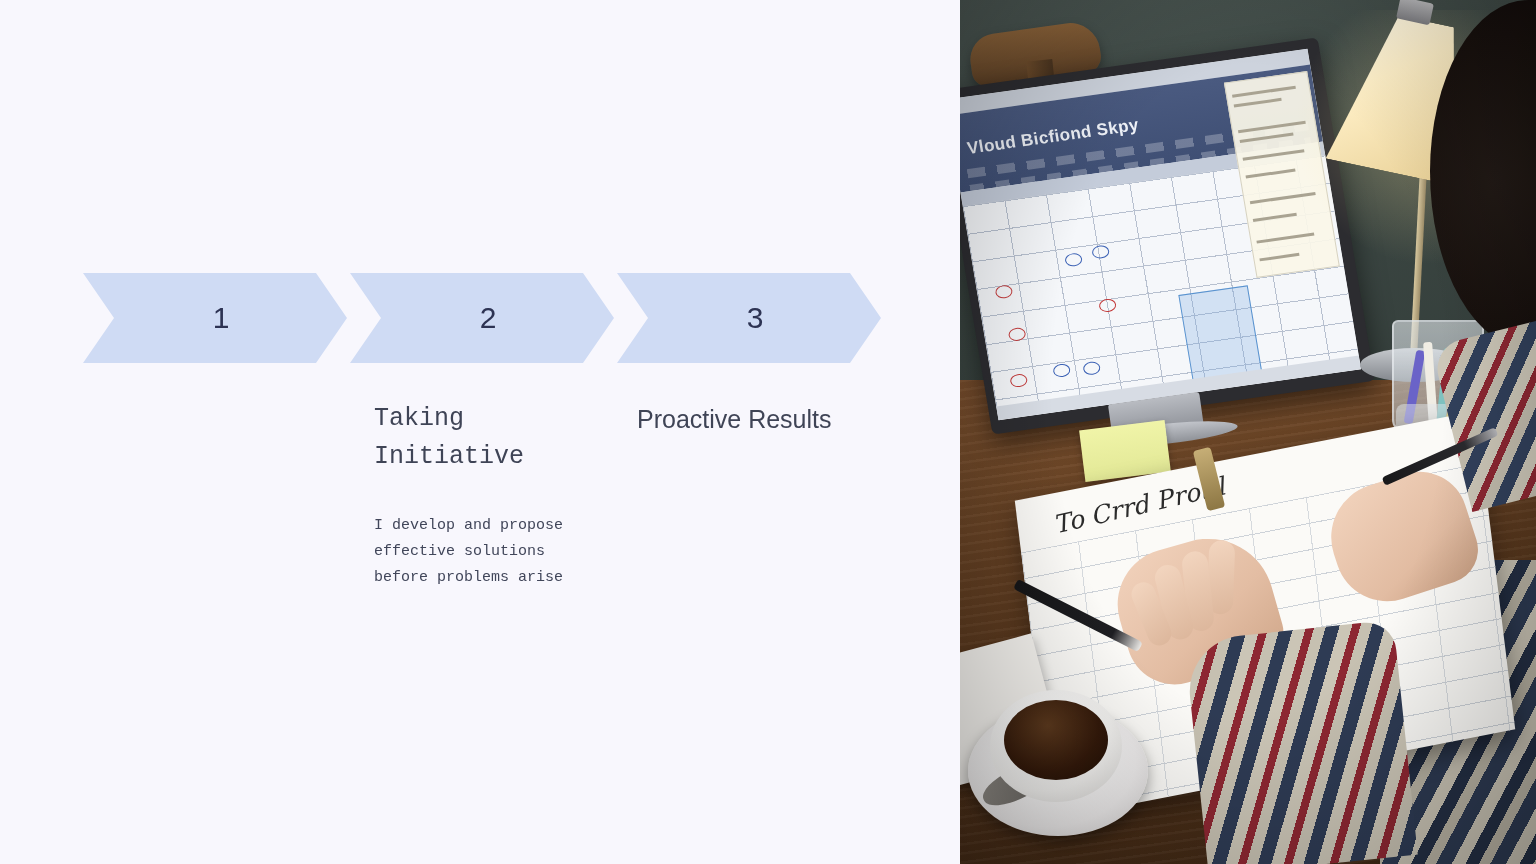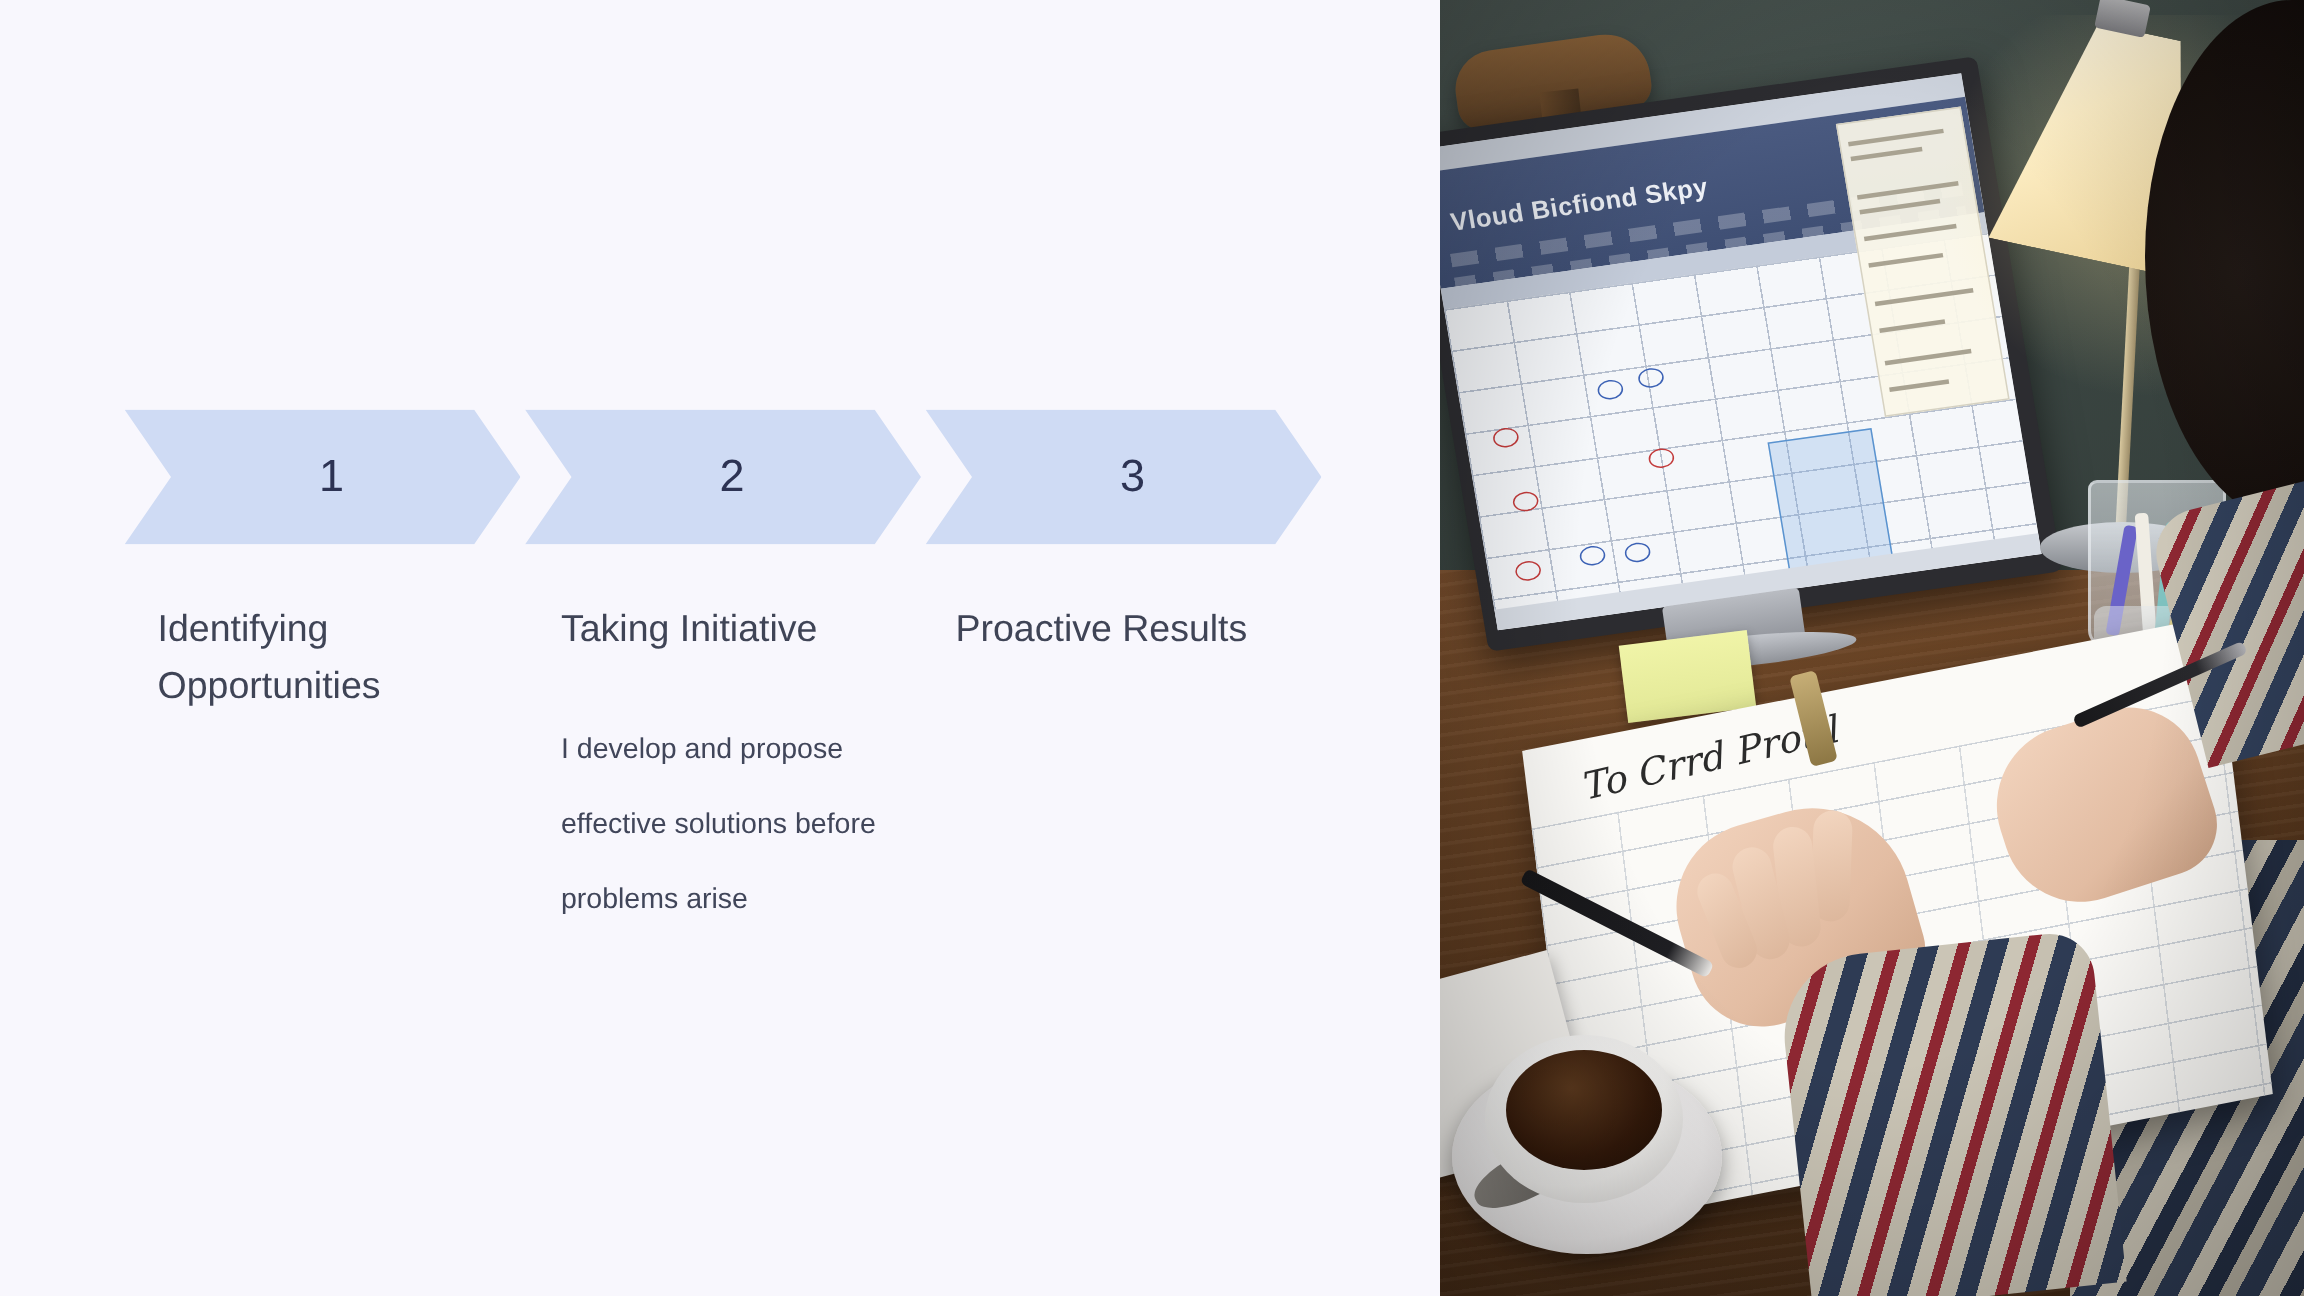--- a/index.html
+++ b/index.html
@@ -86,35 +86,35 @@
     left: 0;
     top: 400px;
     width: 960px;
   }
   .column {
     position: absolute;
     top: 0;
     width: 222px;
   }
   .col-1 { left: 105px; }
-  .col-2 { left: 374px; }
+  .col-2 { left: 374px; font-family: Liberation Mono, monospace; }
   .col-3 { left: 637px; }
 
   .col-heading {
     font-size: 25px;
     line-height: 38px;
     color: #3f4456;
     font-weight: 400;
     margin: 0;
   }
   .col-body {
     margin: 0;
     margin-top: 37px;
-    font-size: 19px;
-    line-height: 50px;
+    font-size: 15px;
+    line-height: 26px;
     color: #41465a;
     font-weight: 400;
   }
 
   
   .photo {
     position: absolute;
     left: 960px;
     top: 0;
     width: 576px;
@@ -440,21 +440,20 @@
         <span class="num">2</span>
       </div>
       <div class="chevron chev-3">
         <span class="num">3</span>
       </div>
     </div>
 
     <div class="columns">
 
       <div class="column col-1">
-        <div class="col-heading">Identifying Opportunities</div>
       </div>
 
       <div class="column col-2">
         <div class="col-heading">Taking Initiative</div>
         <div class="col-body">I develop and propose effective solutions before problems arise</div>
       </div>
 
       <div class="column col-3">
         <div class="col-heading">Proactive Results</div>
       </div>

